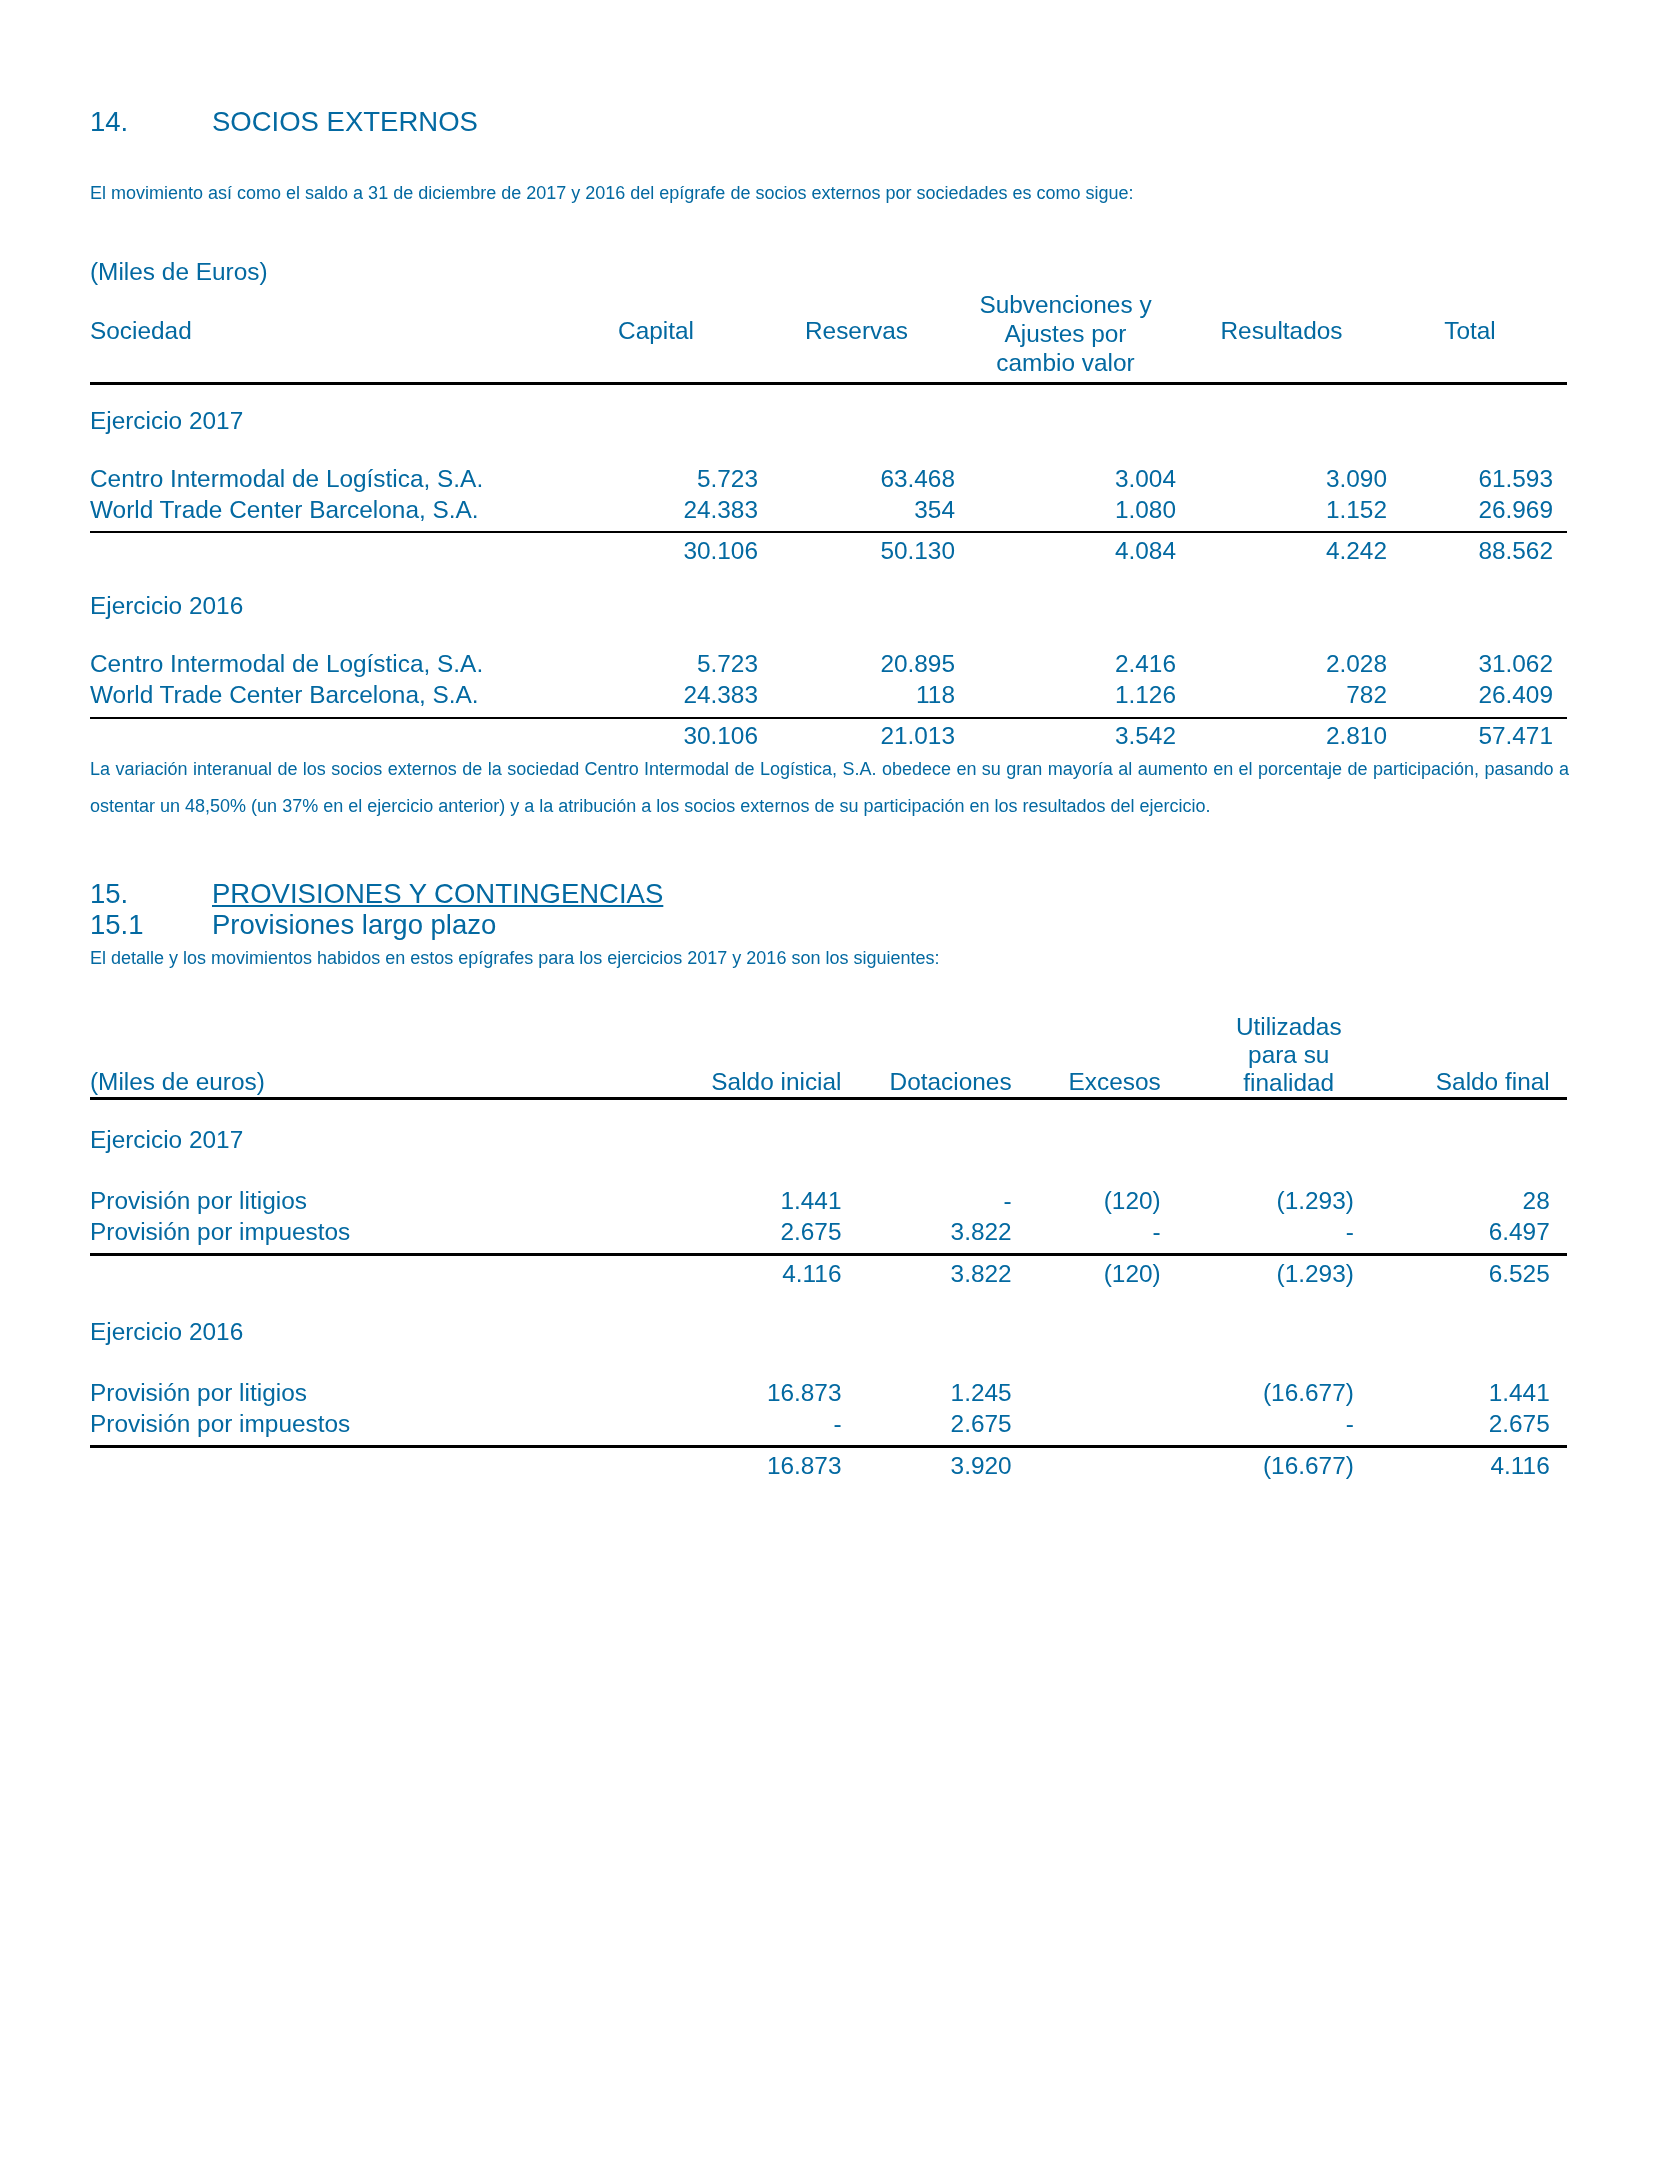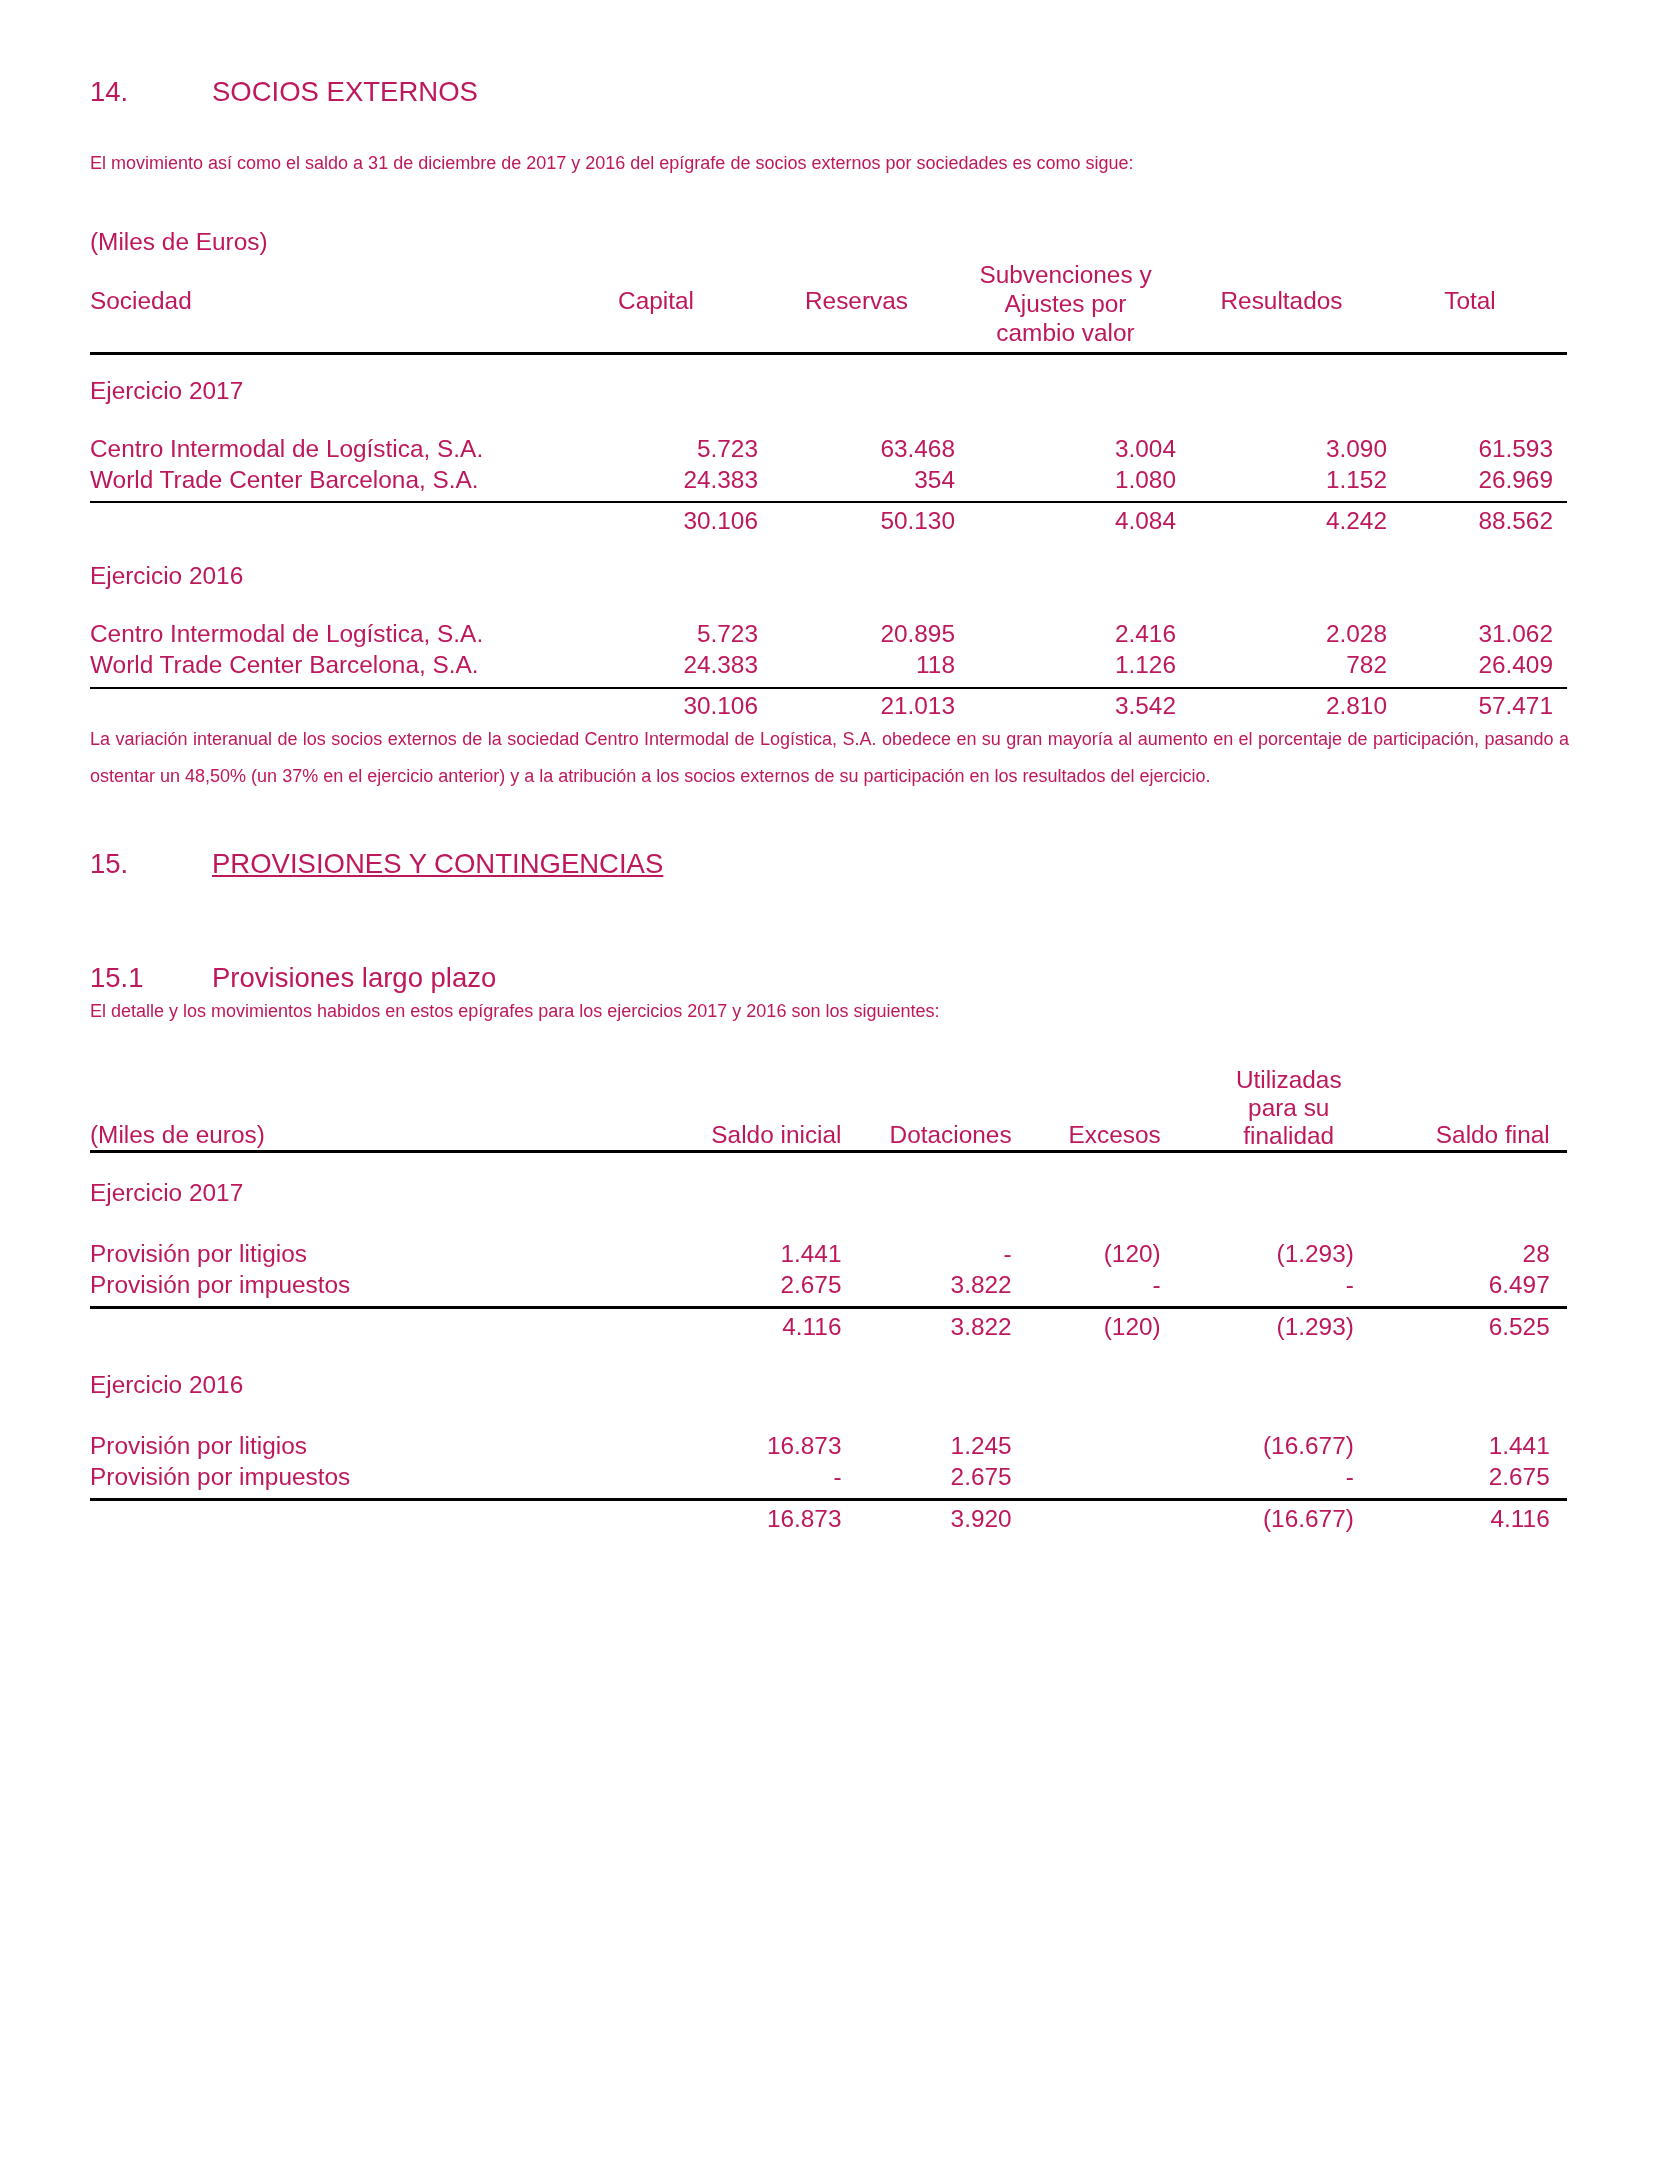--- a/index.html
+++ b/index.html
@@ -1,24 +1,24 @@
 <!DOCTYPE html>
 <html style="font-size:12.6px"><head>
 <meta charset="utf-8">
 <style>
   html,body{margin:0;padding:0;background:#ffffff;}
   .page{
     position:relative;
     width:1672px;
     height:2183px;
     background:#ffffff;
-    color:#be185d;
+    color:#0369a1;
     font-family:"Liberation Sans", sans-serif;
     box-sizing:border-box;
-    padding:76px 103px 0 90px;
+    padding:106px 103px 0 90px;
     overflow:hidden;
   }
   .sec-title{
     font-size:27.5px;
     line-height:31px;
     font-weight:400;
     margin:0;
   }
   .tab-num{display:inline-block;width:122px;}
   p.body{
@@ -66,21 +66,21 @@
   .t2 .hline{display:block;line-height:28px;text-align:center;}
   .t2 th.utilizadas{padding-left:63px;margin-top:48px;}
   .t2 td.last, .t2 th.last{padding-right:17.3px;}
   .t2 .group-label td{padding-top:23.6px;}
   .t2 .group-label-2 td{padding-top:27px;}
   .t2 .row-first td{padding-top:30px;}
   .t2 .row-last td{padding-bottom:6.3px;}
   .t2 .totals td{border-top:3.1px solid #000;padding-top:1.6px;}
   .closing{margin-top:112px;}
   .s15-title{margin-top:53px;text-decoration:underline;}
-  .s15-sub{margin-top:83px;}
+  .s15-sub{}
   .s15-intro{margin-top:45px;}
 </style>
 </head>
 <body>
 
 <div class="page">
 
   <h2 class="sec-title">
     <span class="tab-num">14.</span><span>SOCIOS EXTERNOS</span>
   </h2>

